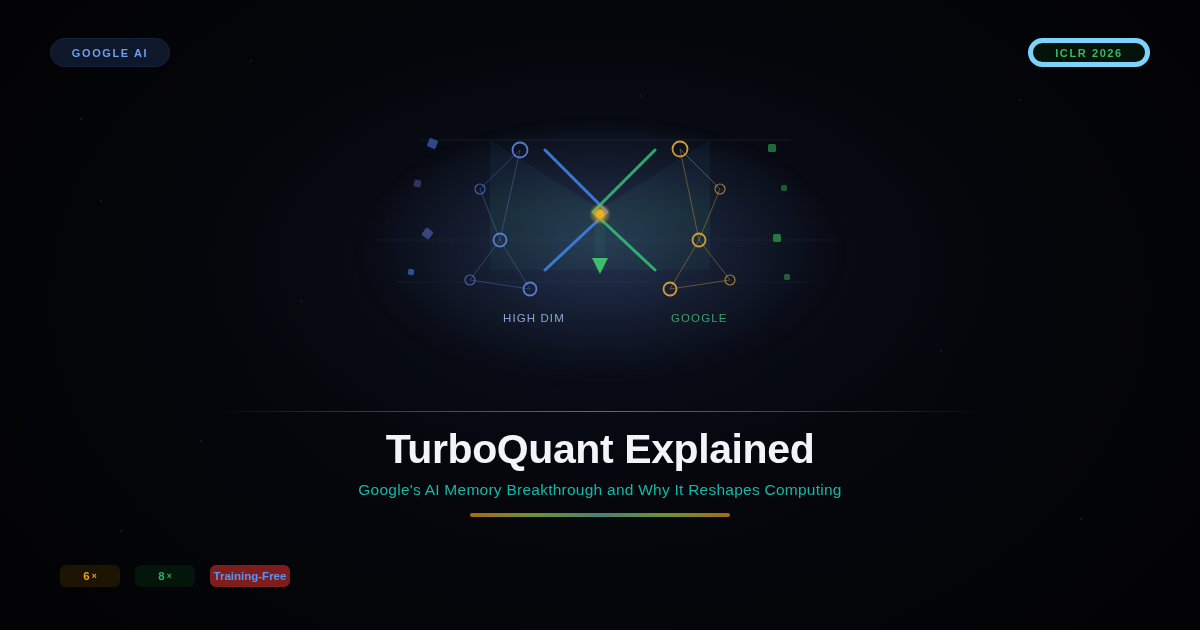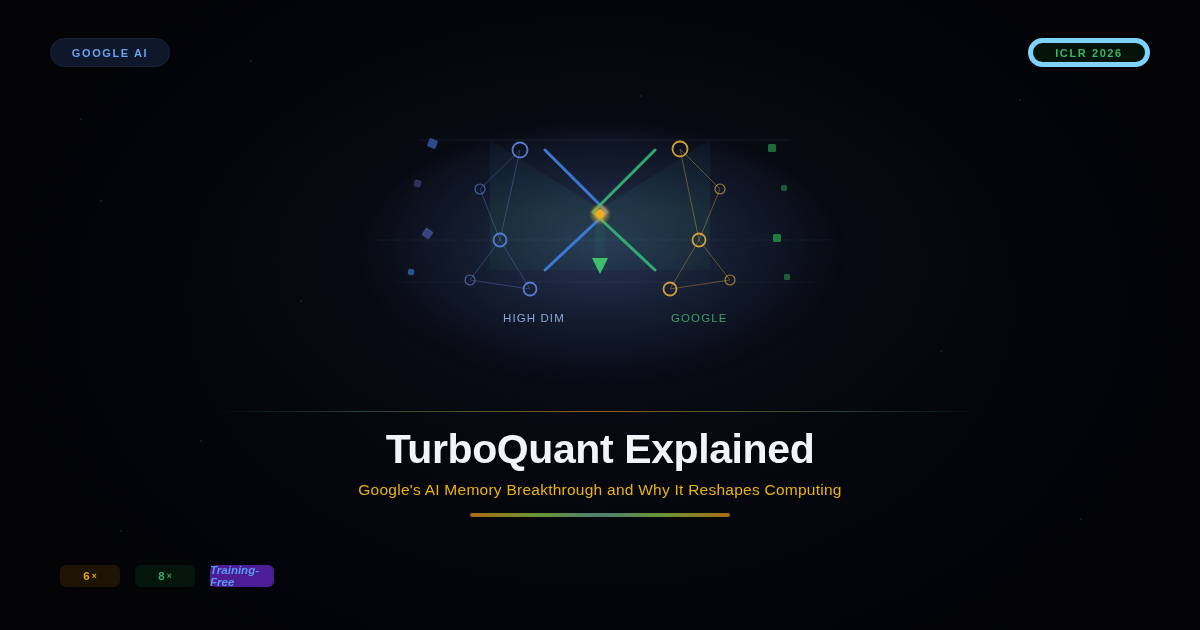--- a/index.html
+++ b/index.html
@@ -69,39 +69,39 @@
       rgba(46,120,72,.55) 82%, rgba(0,0,0,0) 100%);
   }
 
   
   .title{
     position:absolute; left:0; top:426px; width:1200px; text-align:center;
     font-size:41px; font-weight:bold; color:#f2f4f8; letter-spacing:-.4px;
   }
   .subtitle{
     position:absolute; left:0; top:481px; width:1200px; text-align:center;
-    font-size:15.5px; color:#eab308; letter-spacing:.25px;
+    font-size:15.5px; color:#14b8a6; letter-spacing:.25px;
   }
   .accent-bar{
     position:absolute; left:470px; top:513px; width:260px; height:4px;
     border-radius:2px;
     background:linear-gradient(to right,
       #a86a14 0%, #6d9433 25%, #4c7f72 50%, #6d9433 75%, #a86a14 100%);
   }
 
   
   .stat{
     position:absolute; top:565px; height:22px; border-radius:6px;
     display:flex; align-items:center; justify-content:center; gap:2px;
     font-size:11.5px; font-weight:bold;
   }
   .stat .unit{ font-size:8.5px; }
   #stat-0{ left:60px; width:60px; color:#e8a317; background:#1d1404; }
   #stat-1{ left:135px; width:60px; color:#2fae63; background:#04160c; }
-  #stat-2{ left:210px; width:64px; color:#5596f2; background:#4c1d95;font-style:italic; }
+  #stat-2{ left:210px; width:80px; color:#5596f2; background:#7f1d1d; }
 </style>
 </head>
 <body>
 
 <div class="bg-vignette"></div>
 <div id="bg-dots-layer">
     <div class="bg-dot" style="left: 80px; top: 118px; width: 2px; height: 2px; opacity: 0.55;"></div>
     <div class="bg-dot" style="left: 100px; top: 200px; width: 2px; height: 2px; opacity: 0.55;"></div>
     <div class="bg-dot" style="left: 250px; top: 60px; width: 2px; height: 2px; opacity: 0.55;"></div>
     <div class="bg-dot" style="left: 300px; top: 300px; width: 2px; height: 2px; opacity: 0.55;"></div>

